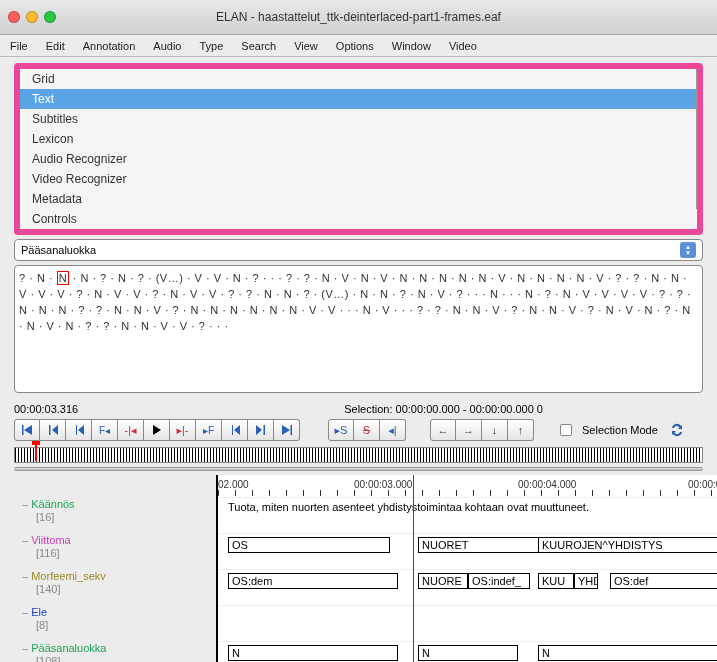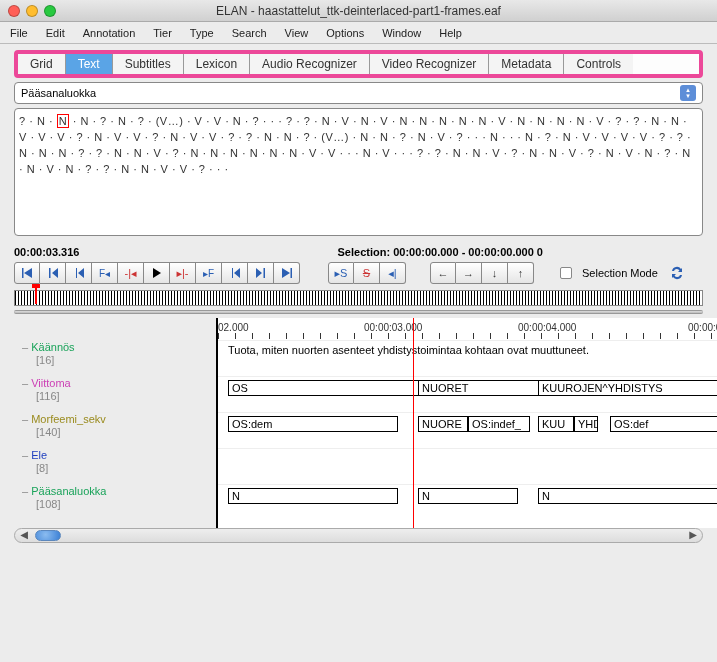--- a/index.html
+++ b/index.html
@@ -1,50 +1,50 @@
 <!DOCTYPE html>
 <html><head>
 <meta charset="utf-8">
 <style>
 * { box-sizing: border-box; margin: 0; padding: 0; font-family: "Lucida Grande", Arial, sans-serif; font-size: 11px; }
 body { background: #ececec; width: 717px; height: 662px; overflow: hidden; }
 
 
-.titlebar { height: 22px; background: linear-gradient(#e8e8e8,#d0d0d0); border-bottom: 1px solid #aaa; display:flex; align-items:center; padding: 0 6px; position:relative; }
+.titlebar { height: 35px; background: linear-gradient(#e8e8e8,#d0d0d0); border-bottom: 1px solid #aaa; display:flex; align-items:center; padding: 0 6px; position:relative; }
 .traffic { display:flex; gap:6px; position:absolute; left:8px; }
 .tdot { width:12px; height:12px; border-radius:50%; border:1px solid rgba(0,0,0,.25); }
 .red{background:#ff5f57}.yellow{background:#ffbd2e}.green{background:#28c940}
 .titlebar .title { flex:1; text-align:center; font-size:12px; color:#333; }
 
 
 .menubar { height: 22px; background: #ececec; display:flex; align-items:center; padding: 0 10px; gap: 18px; font-size:13px; color:#222; border-bottom:1px solid #bbb; }
 .menubar span { cursor:default; }
 
 
 .tabrow { margin: 6px 14px 4px 14px; }
-.tabs { display:flex; border:4px solid #ec4899; border-radius:4px; overflow:hidden; background:#fdfdfd; }
+.tabs { display:flex; border:6px solid #ec4899; border-radius:4px; overflow:hidden; background:#fdfdfd;flex-direction:column; }
 .tab { padding: 3px 12px; border-right:1px solid #999; font-size:12px; color:#333; background:#f4f4f4; }
 .tab:last-child{border-right:none}
 .tab.active{ background:#5aa4e6; color:#fff; }
 
 
 .selectrow { margin: 4px 14px; display:flex; }
 .select { flex:1; border:1px solid #888; border-radius:4px; background:#fff; height:22px; display:flex; align-items:center; padding:0 6px; justify-content:space-between; font-size:13px; }
 .select .arrows { width:16px; height:16px; background:#5d8ed8; border-radius:3px; display:flex; flex-direction:column; align-items:center; justify-content:center; }
 .select .arrows::before{content:"▴"; color:#fff; font-size:7px; line-height:6px;}
 .select .arrows::after{content:"▾"; color:#fff; font-size:7px; line-height:6px;}
 
 
 .tokenbox { margin: 0 14px 4px 14px; border:1px solid #888; border-radius:4px; background:#fff; height:128px; padding:4px; overflow:hidden; }
 .tokens { font-size:12px; color:#333; line-height:16px; letter-spacing:0.5px; white-space:pre-wrap; }
 .tok { display:inline; }
 .tok.sel { border:1px solid red; padding:0 1px; }
 
 
-.timerow { display:flex; padding: 6px 14px 2px 14px; align-items:center; gap:60px; font-size:11px;font-weight:bold; }
+.timerow { display:flex; padding: 6px 14px 2px 14px; align-items:center; gap:60px; font-size:11px; }
 .selinfo{ margin-left:auto; padding-right:160px; }
 
 
 .ctrlrow { display:flex; padding: 2px 14px 6px 14px; gap:6px; align-items:center; }
 .btngroup { display:flex; }
 .btn { width:26px; height:22px; border:1px solid #888; border-left:none; background:linear-gradient(#fff,#e5e5e5); display:flex; align-items:center; justify-content:center; font-size:11px; color:#333; }
 .btn:first-child{border-left:1px solid #888; border-top-left-radius:3px; border-bottom-left-radius:3px;}
 .btn:last-child{border-top-right-radius:3px; border-bottom-right-radius:3px;}
 .btn svg{width:12px;height:12px}
 .chk { width:12px; height:12px; border:1px solid #888; border-radius:2px; background:#fff; display:inline-block; vertical-align:middle; }
@@ -84,27 +84,27 @@
     <div class="tdot yellow"></div>
     <div class="tdot green"></div>
   </div>
   <div class="title">ELAN - haastattelut_ttk-deinterlaced-part1-frames.eaf</div>
 </div>
 
 <div class="menubar" id="menubar">
     <span>File</span>
     <span>Edit</span>
     <span>Annotation</span>
-    <span>Tier</span>
+    <span>Audio</span>
     <span>Type</span>
     <span>Search</span>
     <span>View</span>
     <span>Options</span>
     <span>Window</span>
-    <span>Help</span>
+    <span>Video</span>
   </div>
 
 <div class="tabrow">
   <div class="tabs" id="tabs">
       <div class="tab">Grid</div>
       <div class="tab active">Text</div>
       <div class="tab">Subtitles</div>
       <div class="tab">Lexicon</div>
       <div class="tab">Audio Recognizer</div>
       <div class="tab">Video Recognizer</div>
@@ -224,21 +224,21 @@
       <div class="tierlabel"><span style="color: rgb(136, 136, 136);">– </span><span style="color: rgb(26, 163, 90);">Käännös</span><div class="count" style="margin-left: 14px;">[16]</div></div>
       <div class="tierlabel"><span style="color: rgb(136, 136, 136);">– </span><span style="color: rgb(204, 63, 181);">Viittoma</span><div class="count" style="margin-left: 14px;">[116]</div></div>
       <div class="tierlabel"><span style="color: rgb(136, 136, 136);">– </span><span style="color: rgb(154, 139, 30);">Morfeemi_sekv</span><div class="count" style="margin-left: 14px;">[140]</div></div>
       <div class="tierlabel"><span style="color: rgb(136, 136, 136);">– </span><span style="color: rgb(31, 63, 191);">Ele</span><div class="count" style="margin-left: 14px;">[8]</div></div>
       <div class="tierlabel"><span style="color: rgb(136, 136, 136);">– </span><span style="color: rgb(26, 163, 90);">Pääsanaluokka</span><div class="count" style="margin-left: 14px;">[108]</div></div>
     </div>
   <div class="tl-body" id="tlbody">
     <div class="redline"></div>
     <div class="timescale" id="timescale">
         <div class="tmark" style="left: 0px;">02.000</div>
-        <div class="tmark" style="left: 146px;">00:00:03.000</div>
+        <div class="tmark" style="left: 136px;">00:00:03.000</div>
         <div class="tmark" style="left: 300px;">00:00:04.000</div>
         <div class="tmark" style="left: 470px;">00:00:05.000</div>
         <div class="tick" style="left: 0px;"></div>
         <div class="tick" style="left: 17px;"></div>
         <div class="tick" style="left: 34px;"></div>
         <div class="tick" style="left: 51px;"></div>
         <div class="tick" style="left: 68px;"></div>
         <div class="tick" style="left: 85px;"></div>
         <div class="tick" style="left: 102px;"></div>
         <div class="tick" style="left: 119px;"></div>
@@ -264,21 +264,21 @@
         <div class="tick" style="left: 459px;"></div>
         <div class="tick" style="left: 476px;"></div>
         <div class="tick" style="left: 493px;"></div>
         <div class="tick" style="left: 510px;"></div>
         <div class="tick" style="left: 527px;"></div>
       </div>
   <div class="segrow">
         <div class="texanno" style="left: 10px;">Tuota, miten nuorten asenteet yhdistystoimintaa kohtaan ovat muuttuneet.</div>
       </div>
       <div class="segrow">
-        <div class="seg" style="left: 10px; width: 196px;">OS</div>
+        <div class="seg" style="left: 10px; width: 162px;">OS</div>
         <div class="seg" style="left: 200px; width: 124px;">NUORET</div>
         <div class="seg" style="left: 320px; width: 190px;">KUUROJEN^YHDISTYS</div>
       </div>
       <div class="segrow">
         <div class="seg" style="left: 10px; width: 170px;">OS:dem</div>
         <div class="seg" style="left: 200px; width: 50px;">NUORE</div>
         <div class="seg" style="left: 250px; width: 62px;">OS:indef_</div>
         <div class="seg" style="left: 320px; width: 36px;">KUU</div>
         <div class="seg" style="left: 356px; width: 24px;">YHD</div>
         <div class="seg" style="left: 392px; width: 118px;">OS:def</div>

